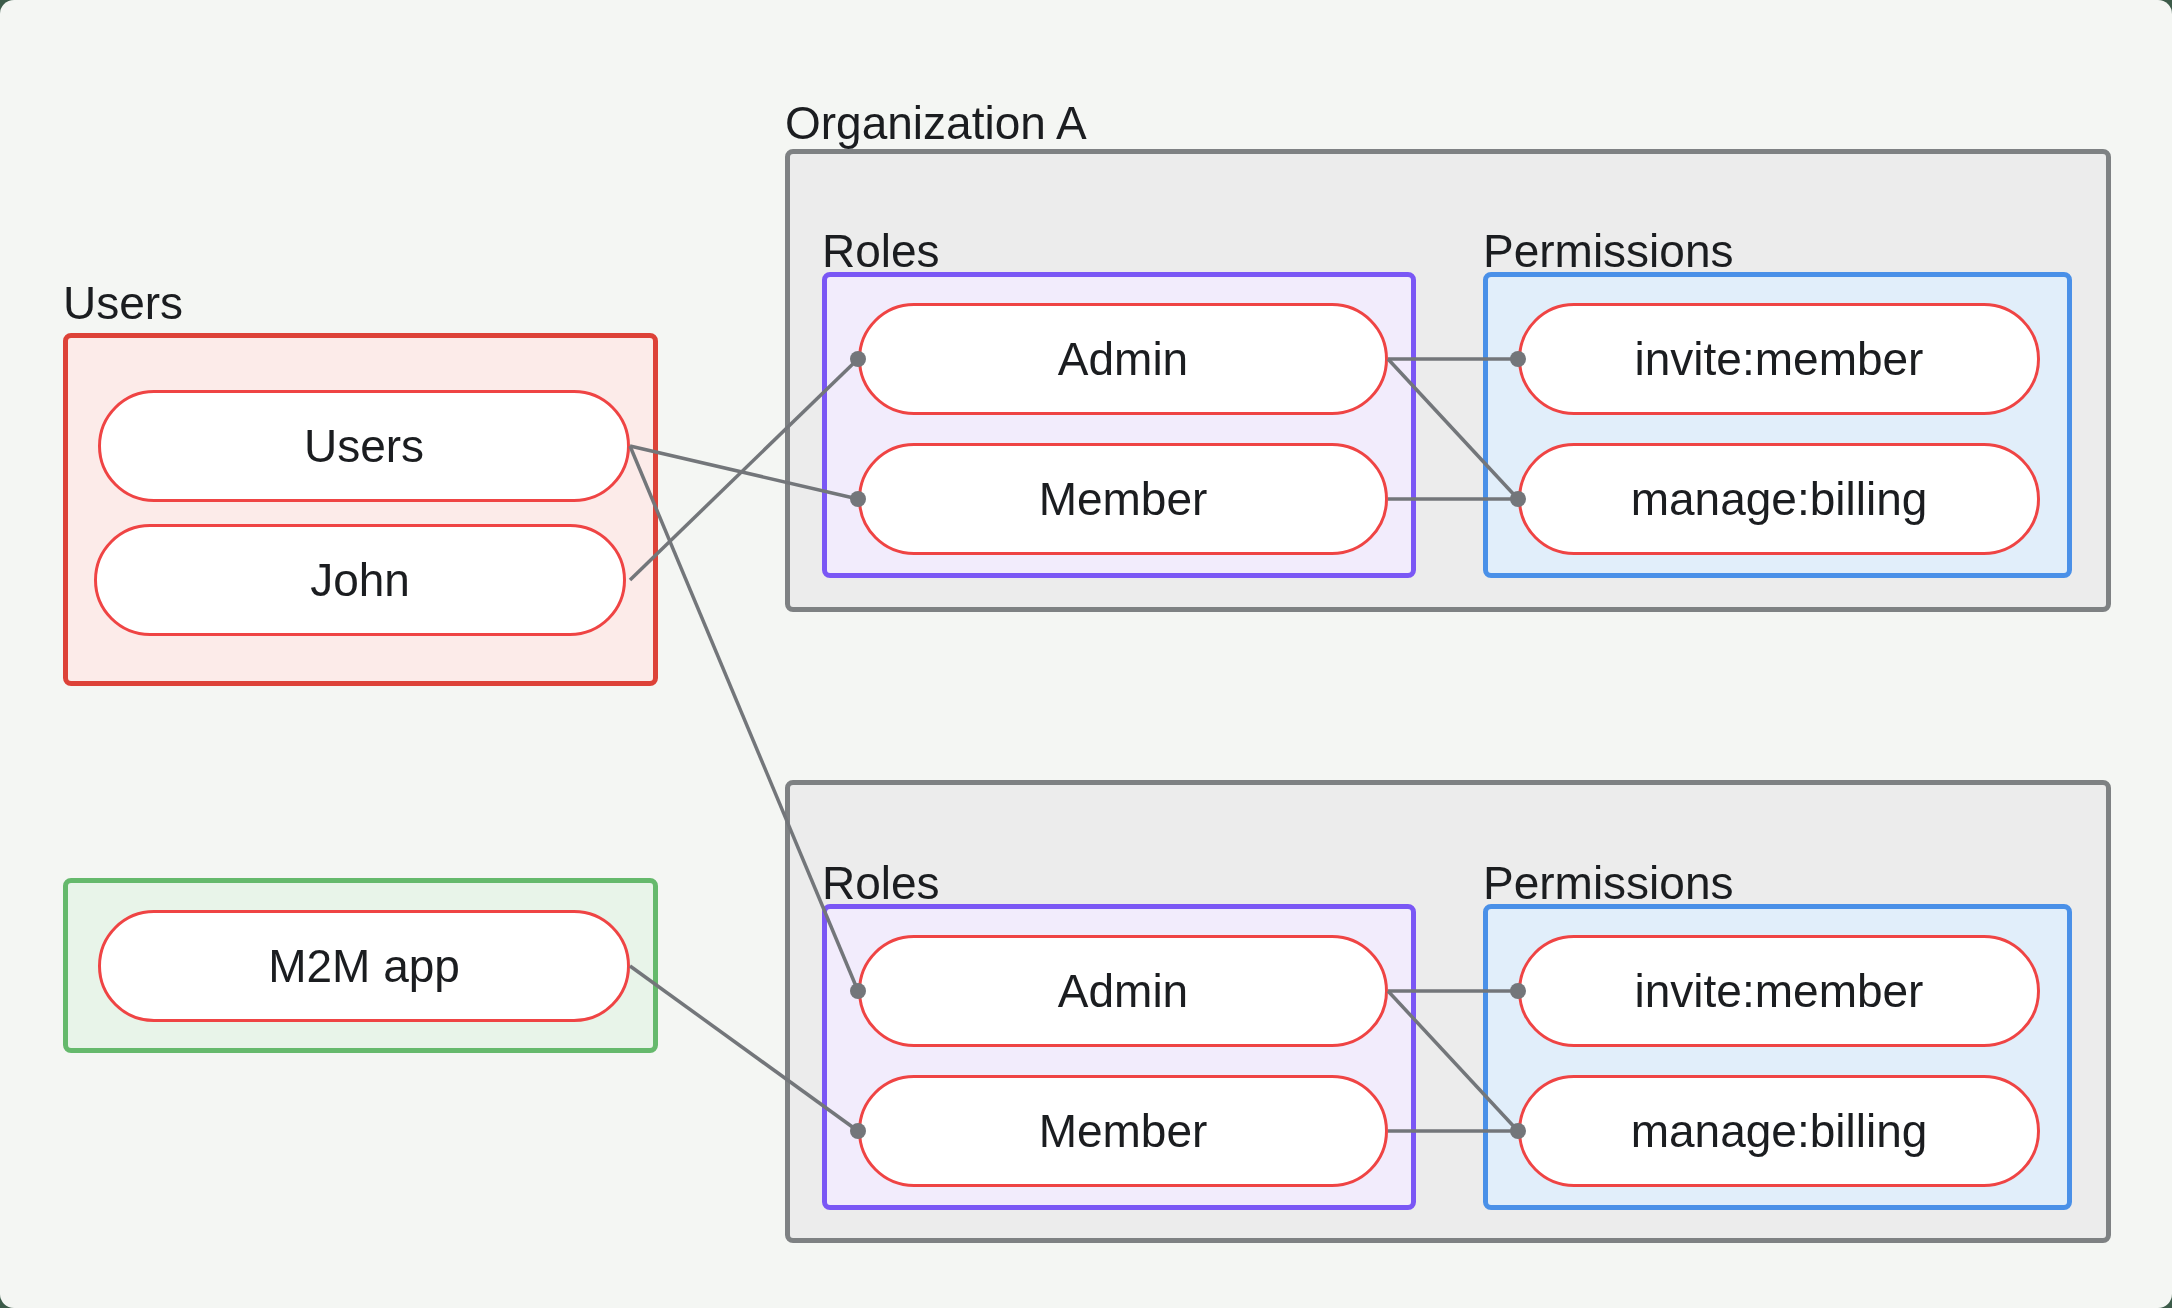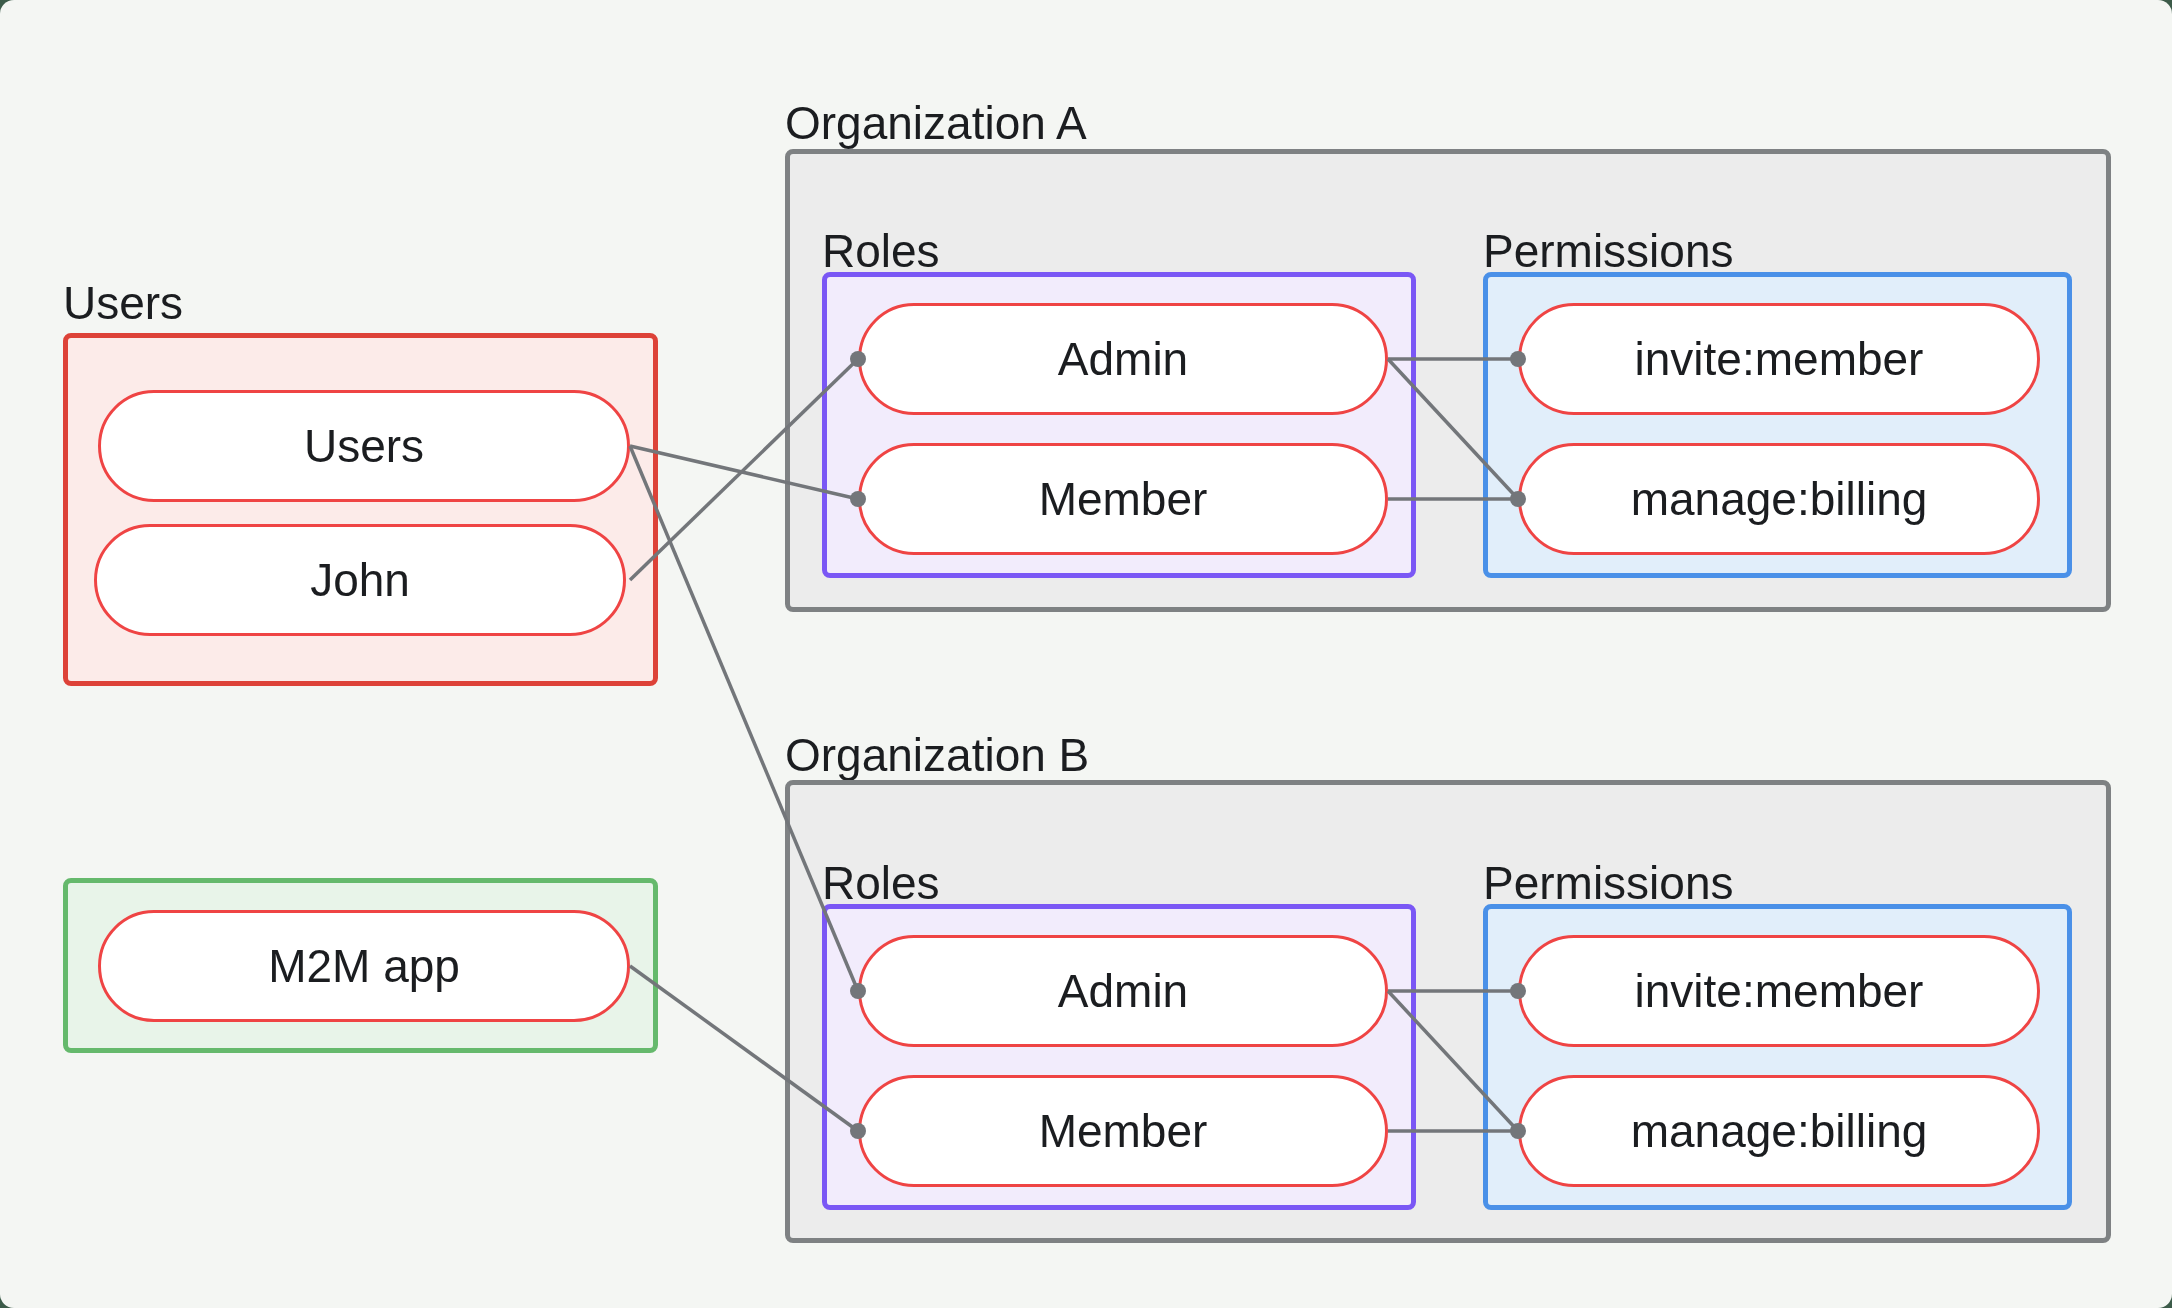--- a/index.html
+++ b/index.html
@@ -106,21 +106,20 @@
   <div class="group-box perms-box" style="left:1483px; top:272px; width:589px; height:306px;"></div>
 
   <div class="pill" style="left:1518px; top:303px; width:522px;">
     <span>invite:member</span>
   </div>
 
   <div class="pill" style="left:1518px; top:443px; width:522px;">
     <span>manage:billing</span>
   </div>
 
-  <div class="section-label" style="left:785px; top:698px;">Organization B</div>
 
   <div class="group-box org-box" style="left:785px; top:780px; width:1326px; height:463px;"></div>
 
   <div class="section-label" style="left:822px; top:826px;">Roles</div>
 
   <div class="group-box roles-box" style="left:822px; top:904px; width:594px; height:306px;"></div>
 
   <div class="pill" style="left:858px; top:935px; width:530px;">
     <span>Admin</span>
   </div>

